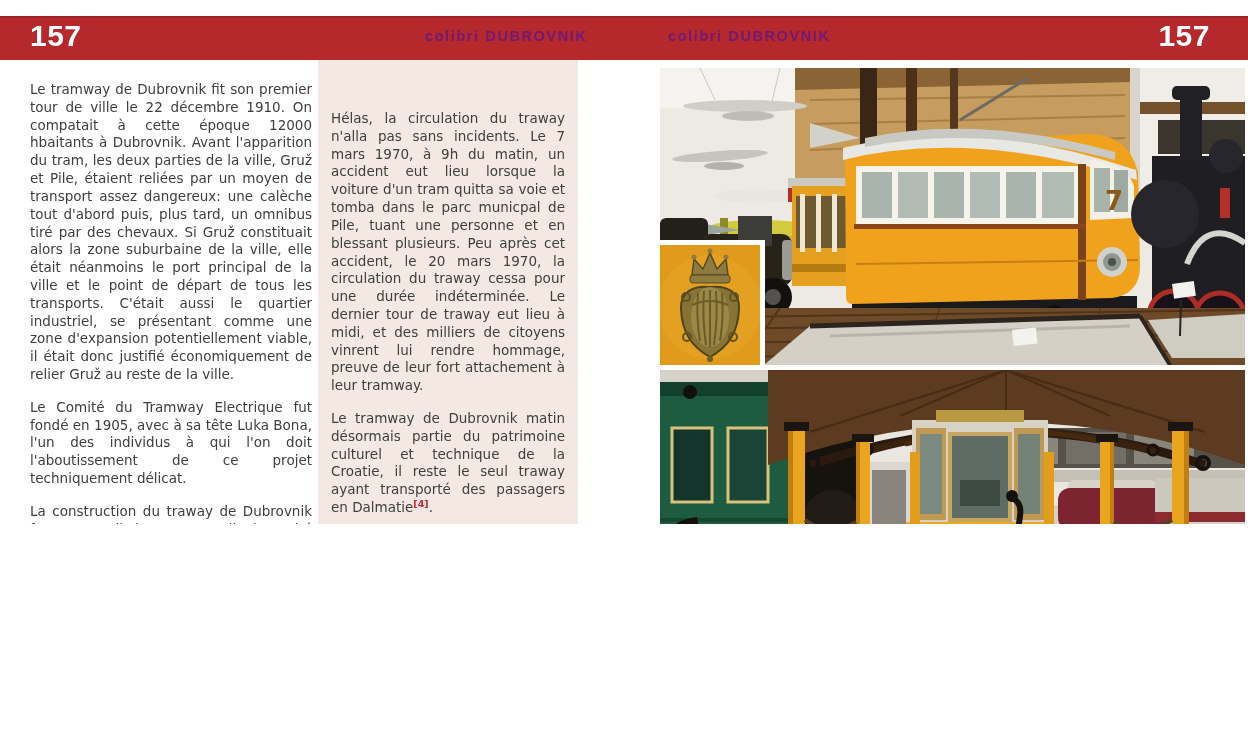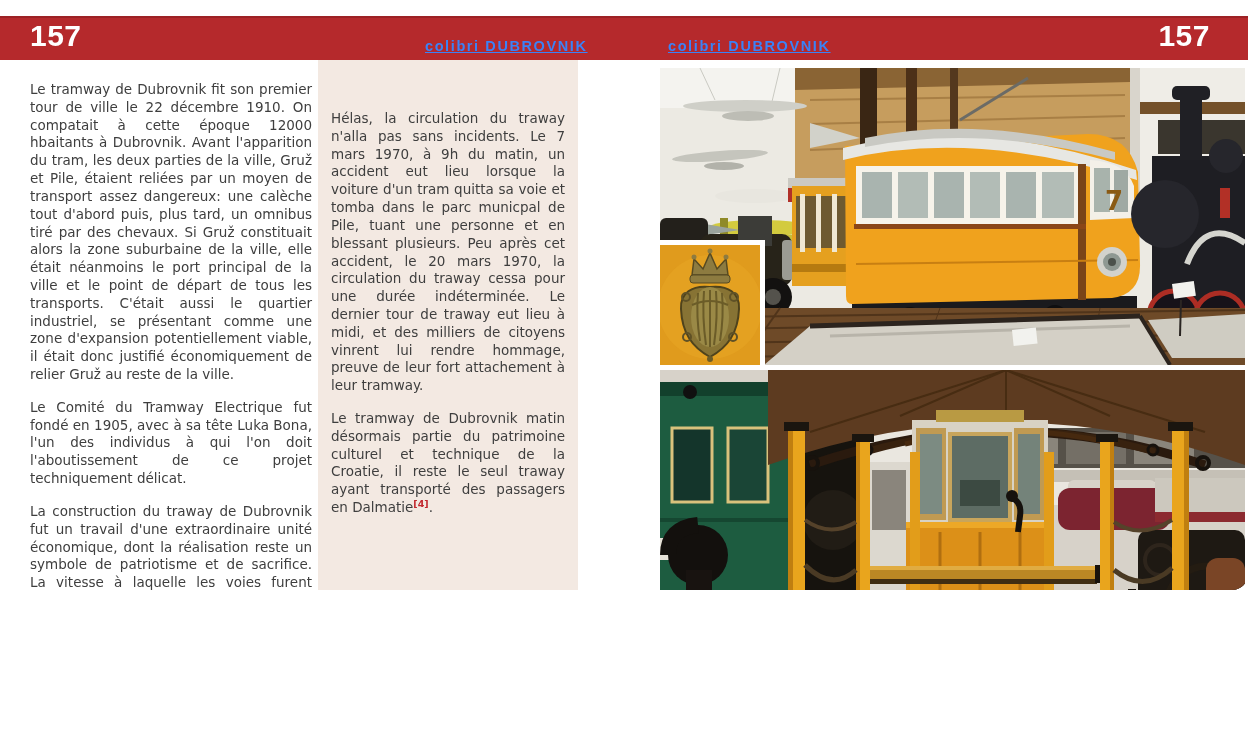--- a/index.html
+++ b/index.html
@@ -1,27 +1,27 @@
 <!DOCTYPE html>
 <html><head>
 <meta charset="utf-8">
 <style>
   html,body{margin:0;padding:0;background:#ffffff;}
-  .page{position:relative;width:1248px;height:590px;background:#ffffff;overflow:hidden;
-        font-family:"DejaVu Sans",sans-serif;border-radius:16px;}
+  .page{position:relative;width:1248px;height:524px;background:#ffffff;overflow:hidden;
+        font-family:"DejaVu Sans",sans-serif;}
 
   
   .headerbar{position:absolute;left:0;top:16px;width:1248px;height:44px;
              background:#b5292c;border-top:2px solid #9c2225;box-sizing:border-box;}
   .pagenum{position:absolute;top:19px;color:#ffffff;font-weight:bold;font-size:30px;
            font-family:"Liberation Sans",sans-serif;letter-spacing:0.5px;}
   .pagenum.left{left:30px;}
   .pagenum.right{right:38px;}
-  .runtitle{position:absolute;top:38px;color:#3b82f6;font-weight:bold;font-size:14.5px;
-            font-family:"Liberation Sans",sans-serif;letter-spacing:1.6px;white-space:nowrap;text-decoration:underline;}
+  .runtitle{position:absolute;top:28px;color:#701a75;font-weight:bold;font-size:14.5px;
+            font-family:"Liberation Sans",sans-serif;letter-spacing:1.6px;white-space:nowrap;}
   .runtitle.left{left:425px;}
   .runtitle.right{left:668px;}
 
   
   .col-left{position:absolute;left:30px;top:66px;width:282px;}
   .article-title{color:#c2282e;font-weight:bold;font-size:17.5px;line-height:1.16;
                  letter-spacing:0.4px;margin:0 0 9px 0;}
   .col-left p, .col-mid p{margin:15px 0 9px 0;text-align:justify;font-size:13.5px;
                  line-height:1.32;color:#3e3e3e;}
   .beige-panel{position:absolute;left:318px;top:60px;width:260px;height:634px;

